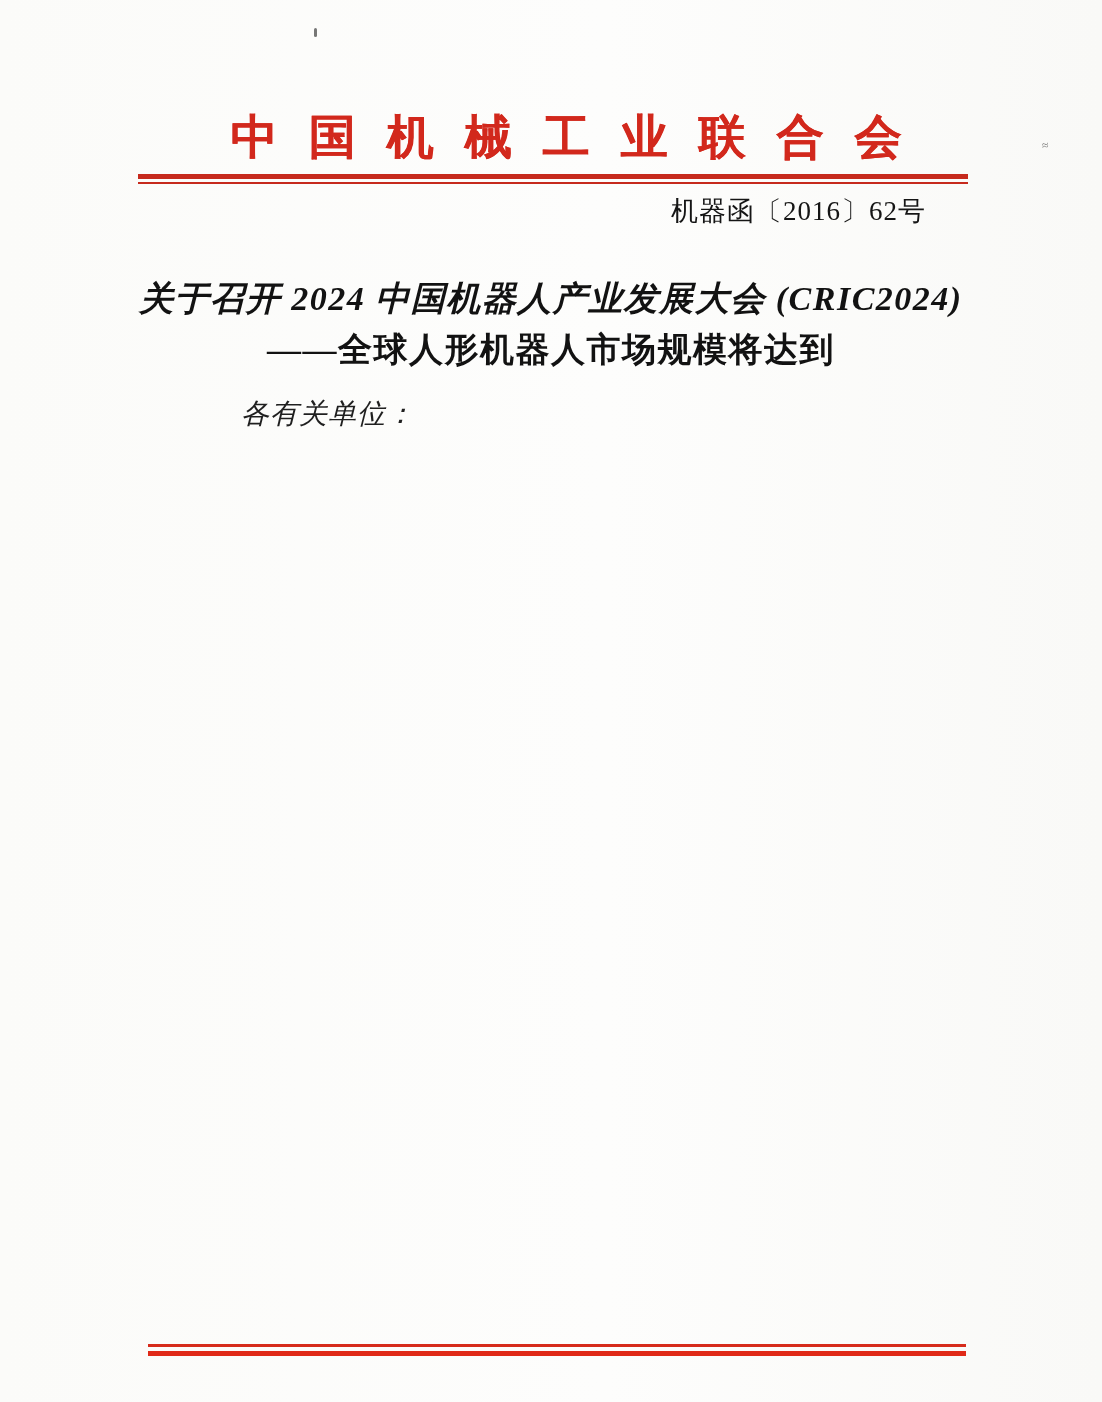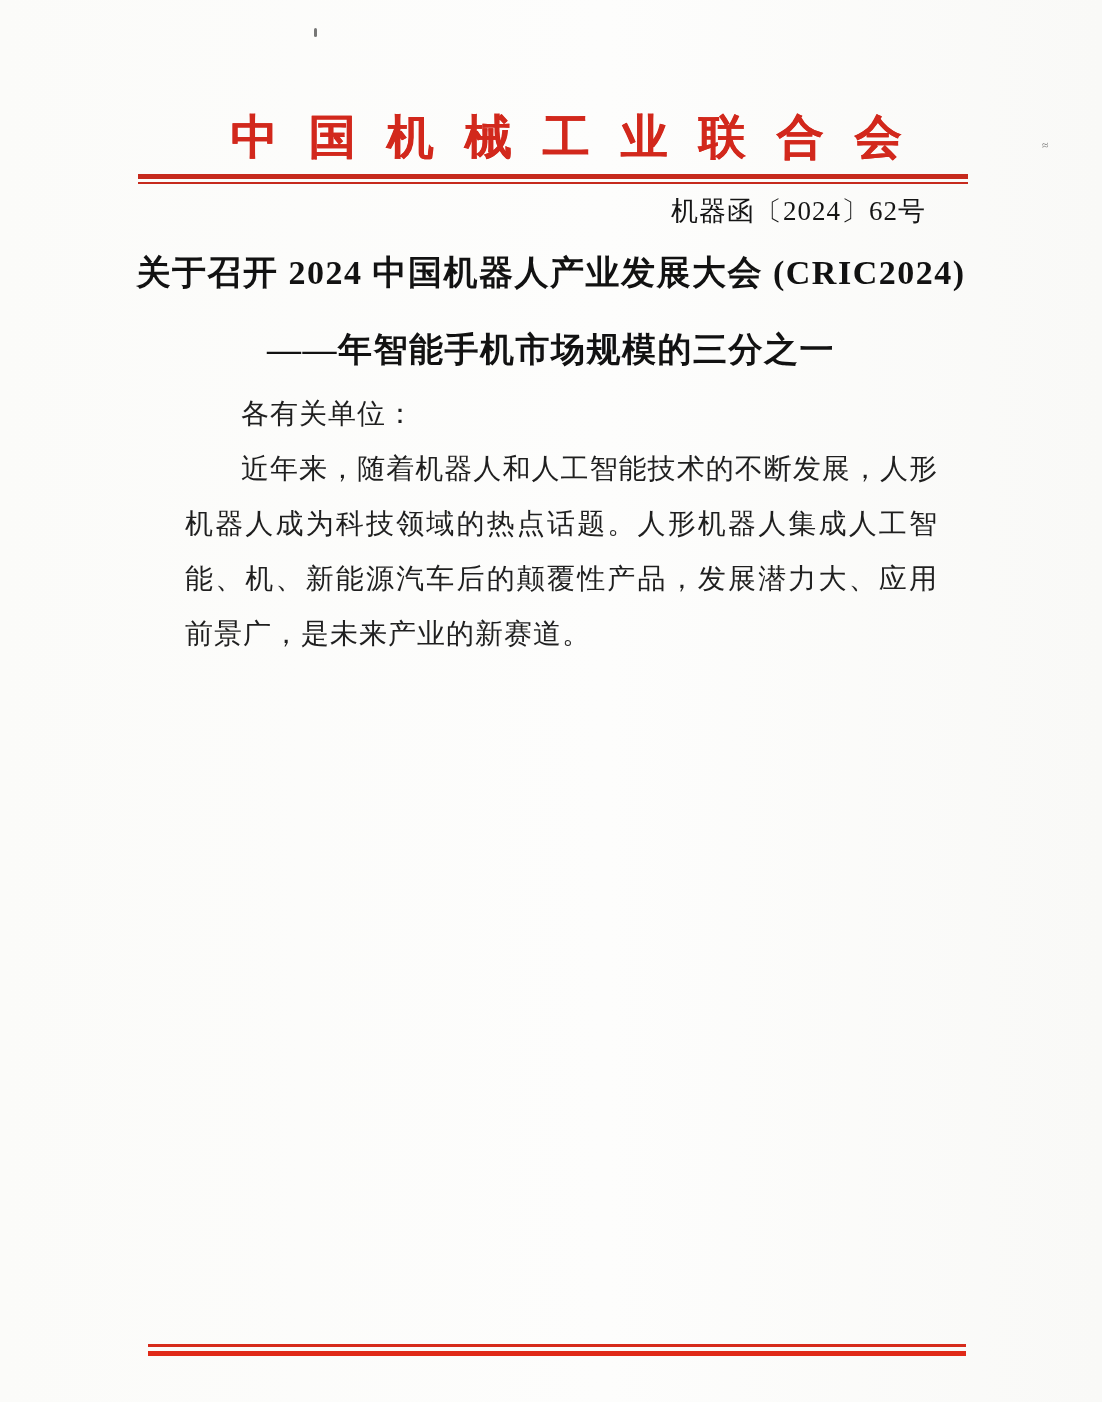--- a/index.html
+++ b/index.html
@@ -58,38 +58,39 @@
     position: absolute;
     left: 0;
     width: 100%;
     text-align: center;
     font-size: 34px;
     font-weight: bold;
     color: #121212;
     letter-spacing: 1.5px;
     white-space: nowrap;
   }
-  .title-line.l1 { top: 250px; }
+  .title-line.l1 { top: 276px; font-style: italic; }
   .title-line.l2 { top: 327px; }
 
   
   .body-text {
     position: absolute;
     top: 386px;
     left: 185px;
     width: 753px;
     font-size: 28px;
     line-height: 55px;
     letter-spacing: 1px;
     color: #1f1f1f;
     text-align: justify;
   }
   .body-text p {
     margin: 0;
     text-indent: 56px;
+    font-style: italic;
   }
   .salutation {
     text-indent: 0;
   }
 
   
   .rule-bottom {
     position: absolute;
     top: 1344px;
     left: 148px;
@@ -131,28 +132,27 @@
   <div class="smudge-right">≈</div>
 
   <div class="org-name">中国机械工业联合会</div>
 
   <div class="rule-top">
     <div class="bar-thick"></div>
     <div class="bar-gap"></div>
     <div class="bar-thin"></div>
   </div>
 
-  <div class="doc-number">机器函〔2024〕62号</div>
+  <div class="doc-number">机器函〔2016〕62号</div>
 
   <div class="title-line l1">关于召开 2024 中国机器人产业发展大会 (CRIC2024)</div>
-  <div class="title-line l2">——年智能手机市场规模的三分之一</div>
+  <div class="title-line l2">——全球人形机器人市场规模将达到</div>
 
   <div class="body-text">
     <p class="salutation">各有关单位：</p>
-    <p>近年来，随着机器人和人工智能技术的不断发展，人形机器人成为科技领域的热点话题。人形机器人集成人工智能、机、新能源汽车后的颠覆性产品，发展潜力大、应用前景广，是未来产业的新赛道。</p>
   </div>
 
   <div class="rule-bottom">
     <div class="bar-thin"></div>
     <div class="bar-gap"></div>
     <div class="bar-thick"></div>
   </div>
 
 </div>
 

